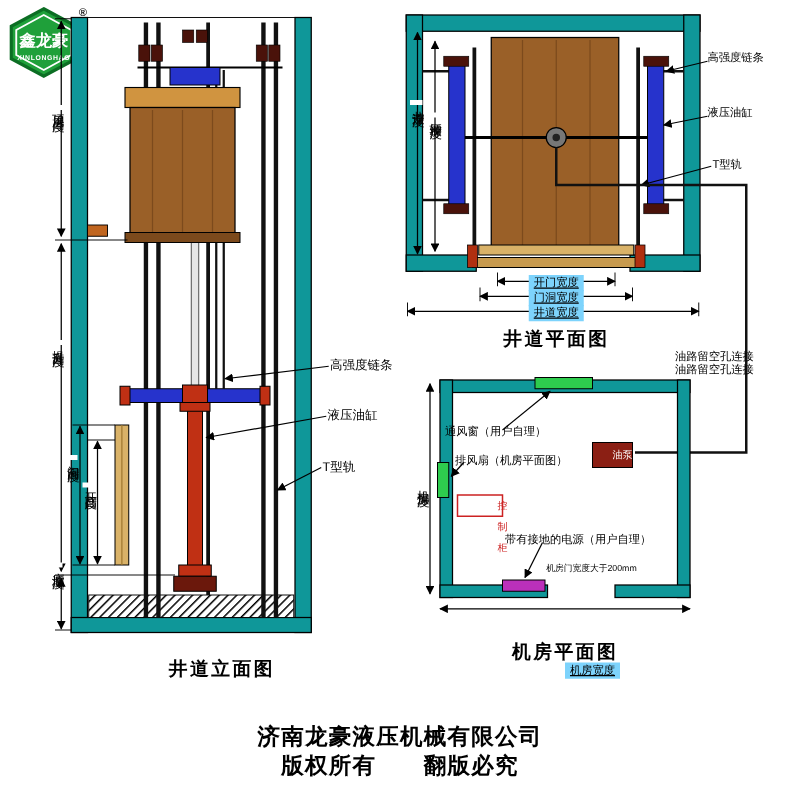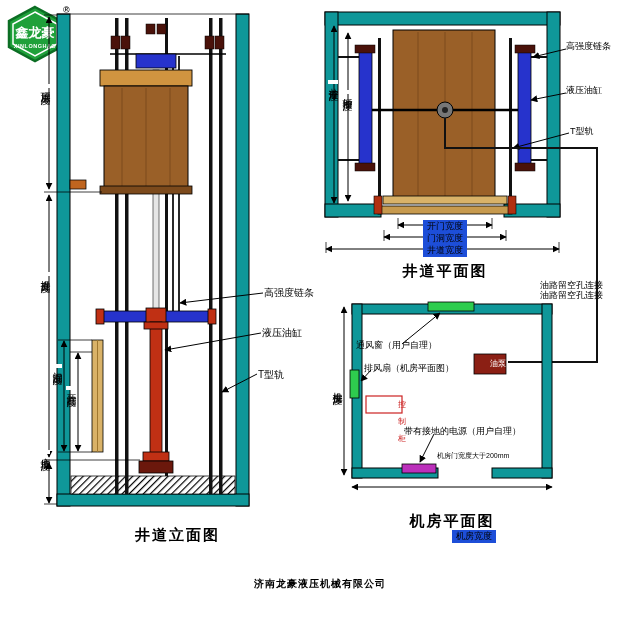--- a/index.html
+++ b/index.html
@@ -28,29 +28,29 @@
   .logo-brand { font:bold 13px "Liberation Sans",sans-serif; fill:#ffffff; text-anchor:middle; }
   .logo-latin { font:bold 5.5px "Liberation Sans",sans-serif; fill:#ffffff; text-anchor:middle; letter-spacing:0.5px; }
   .logo-reg   { font:bold 9px "Liberation Sans",sans-serif; fill:#111111; }
 
   
   .lbl { position:absolute; color:#000; font-size:10px; line-height:1.1; white-space:nowrap; }
   .s9 { font-size:9px; } .s7 { font-size:7px; }
   .vlabel { position:absolute; writing-mode:vertical-rl; text-orientation:upright; color:#000;
             font-size:10px; line-height:1; letter-spacing:1px; }
   .bgw { background:#ffffff; }
-  .dimlbl { position:absolute; font-size:9px; color:#000; background:#1d4ed8; text-align:center; }
+  .dimlbl { position:absolute; font-size:9px; color:#000; background:#7dd3fc; text-align:center;text-decoration:underline; }
   .caption { position:absolute; font-weight:bold; font-size:15px; color:#000; text-align:center; letter-spacing:2px; }
   .note { position:absolute; font-size:9px; color:#000; line-height:10px; text-align:left; }
   .cab-lbl { position:absolute; color:#cc2222; font-size:8px; text-align:center; line-height:17px; }
   .pump-lbl { position:absolute; color:#ffffff; font-size:8px; text-align:right; line-height:20px; }
   .title-main { position:absolute; left:0; width:640px; text-align:center; font-weight:bold;
                 font-size:19px; letter-spacing:2px; color:#000; }
   .title-sub  { position:absolute; left:0; width:640px; text-align:center; font-weight:bold;
-                font-size:10px; letter-spacing:1px; color:#000; }
+                font-size:18px; letter-spacing:1px; color:#000; }
 </style>
 </head>
 <body>
 
 <div class="page">
 
   <svg class="art" width="640" height="630" viewBox="0 0 640 630">
     <defs>
       <pattern id="hatch" width="5" height="5" patternUnits="userSpaceOnUse" patternTransform="rotate(45)">
         <rect width="5" height="5" fill="#ffffff"></rect>
@@ -278,13 +278,14 @@
   <span class="lbl s9" style="left:364px; top:364px;">排风扇（机房平面图）</span>
   <div class="cab-lbl" style="left:366px; top:396px; width:36px;padding-left:32px;">控制柜</div>
   <div class="pump-lbl" style="left:474px; top:354px; width:32px;">油泵</div>
   <span class="lbl s9" style="left:404px; top:427px;">带有接地的电源（用户自理）</span>
   <span class="lbl s7" style="left:437px; top:452px;">机房门宽度大于200mm</span>
   <span class="vlabel s9 bgw" style="left:332px; top:384px;">机房深度</span>
   <div class="dimlbl" style="left:452px; top:482px; width:44px;margin-top:48px;">机房宽度</div>
   <div class="caption" style="left:385px; top:512px; width:134px;">机房平面图</div>
 
   <div class="title-sub" style="top:577px;">济南龙豪液压机械有限公司</div>
+  <div class="title-sub" style="top:600px;">版权所有　　翻版必究</div>
 </div>
 
 </body></html>

